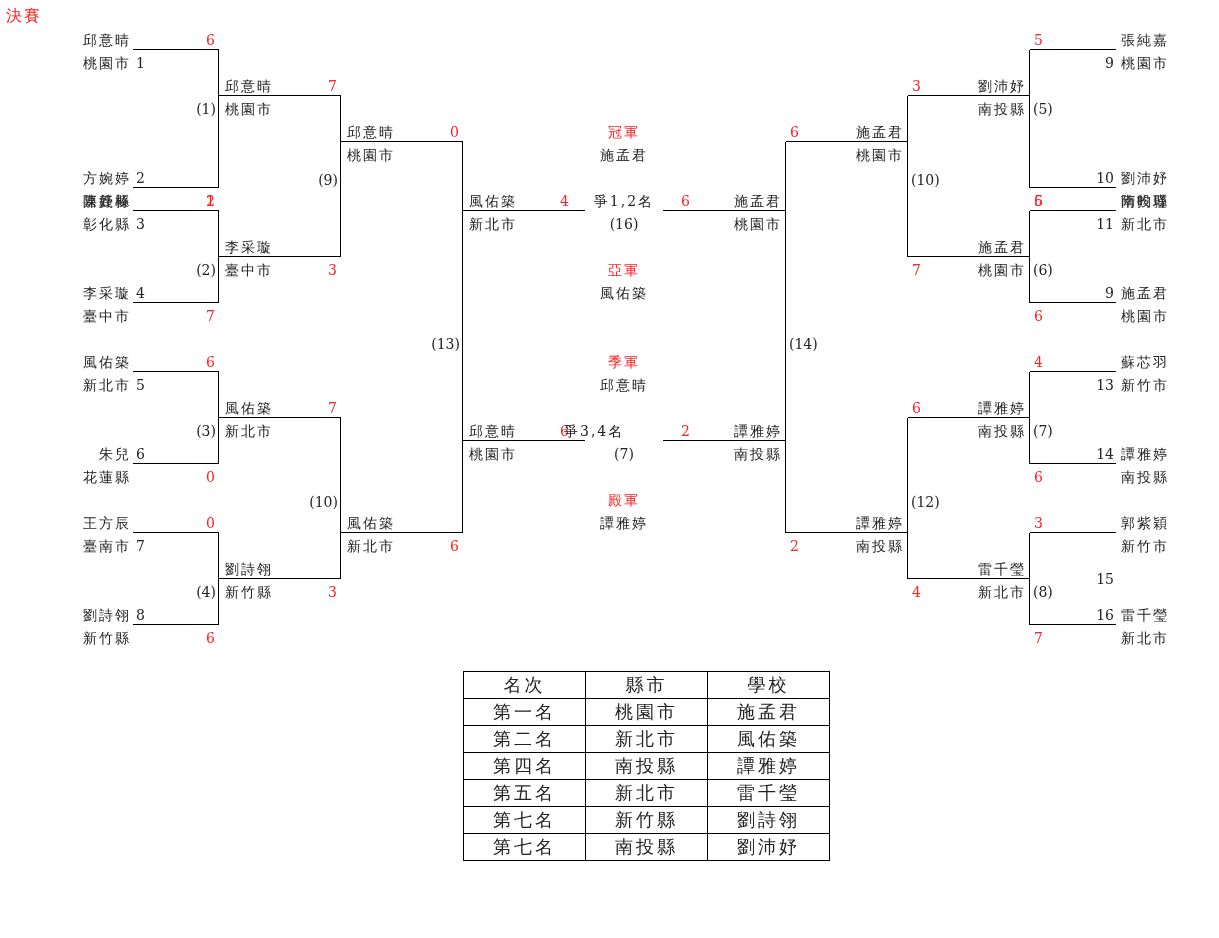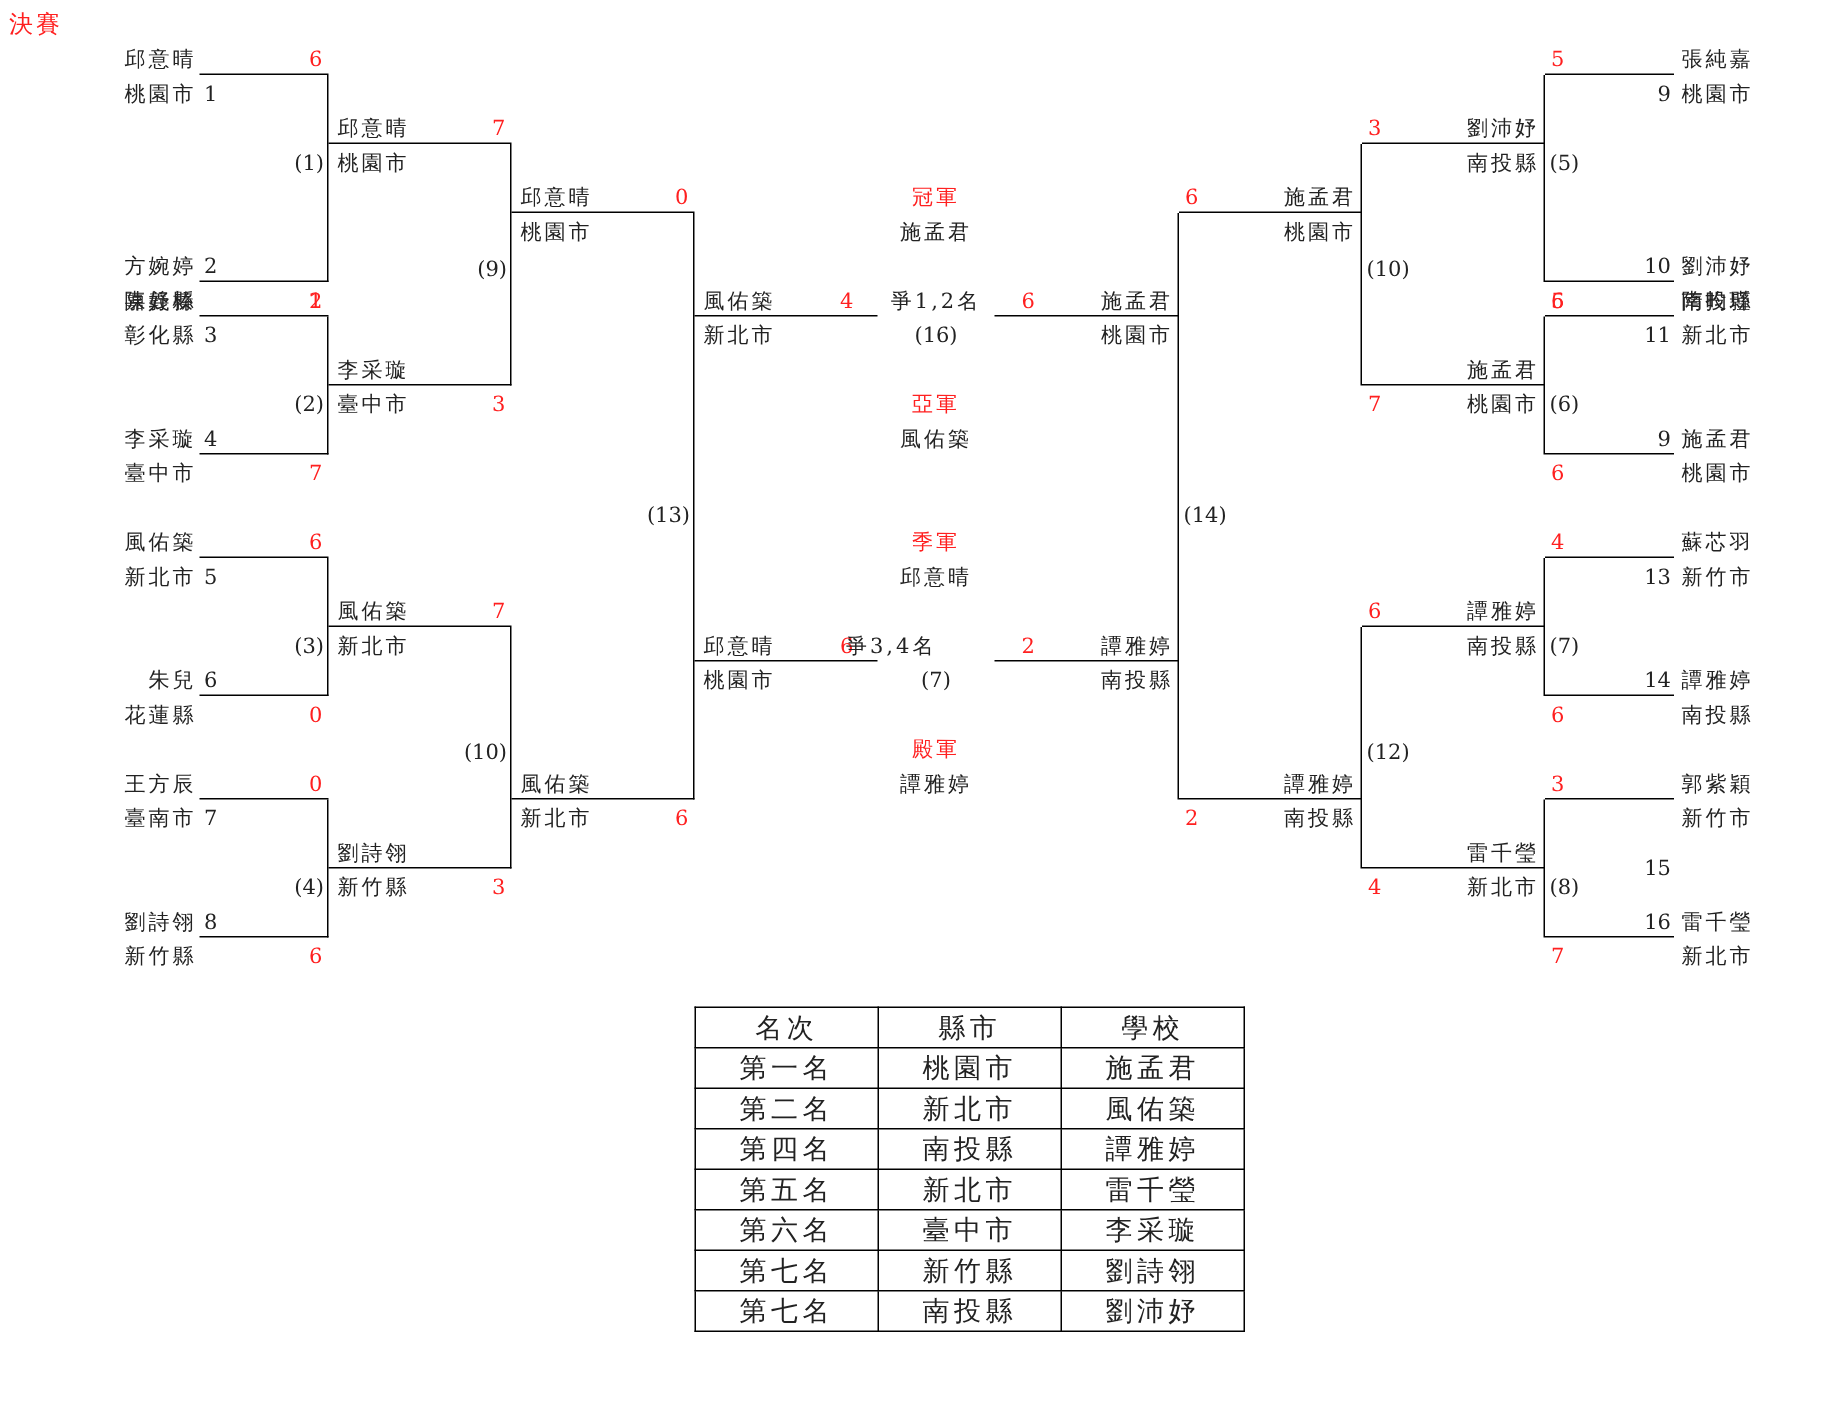--- a/index.html
+++ b/index.html
@@ -230,25 +230,20 @@
         <td>第四名</td>
         <td>南投縣</td>
         <td>譚雅婷</td>
       </tr>
       <tr>
         <td>第五名</td>
         <td>新北市</td>
         <td>雷千瑩</td>
       </tr>
       <tr>
-        <td>第六名</td>
-        <td>臺中市</td>
-        <td>李采璇</td>
-      </tr>
-      <tr>
         <td>第七名</td>
         <td>新竹縣</td>
         <td>劉詩翎</td>
       </tr>
       <tr>
         <td>第七名</td>
         <td>南投縣</td>
         <td>劉沛妤</td>
       </tr>
     </tbody>

